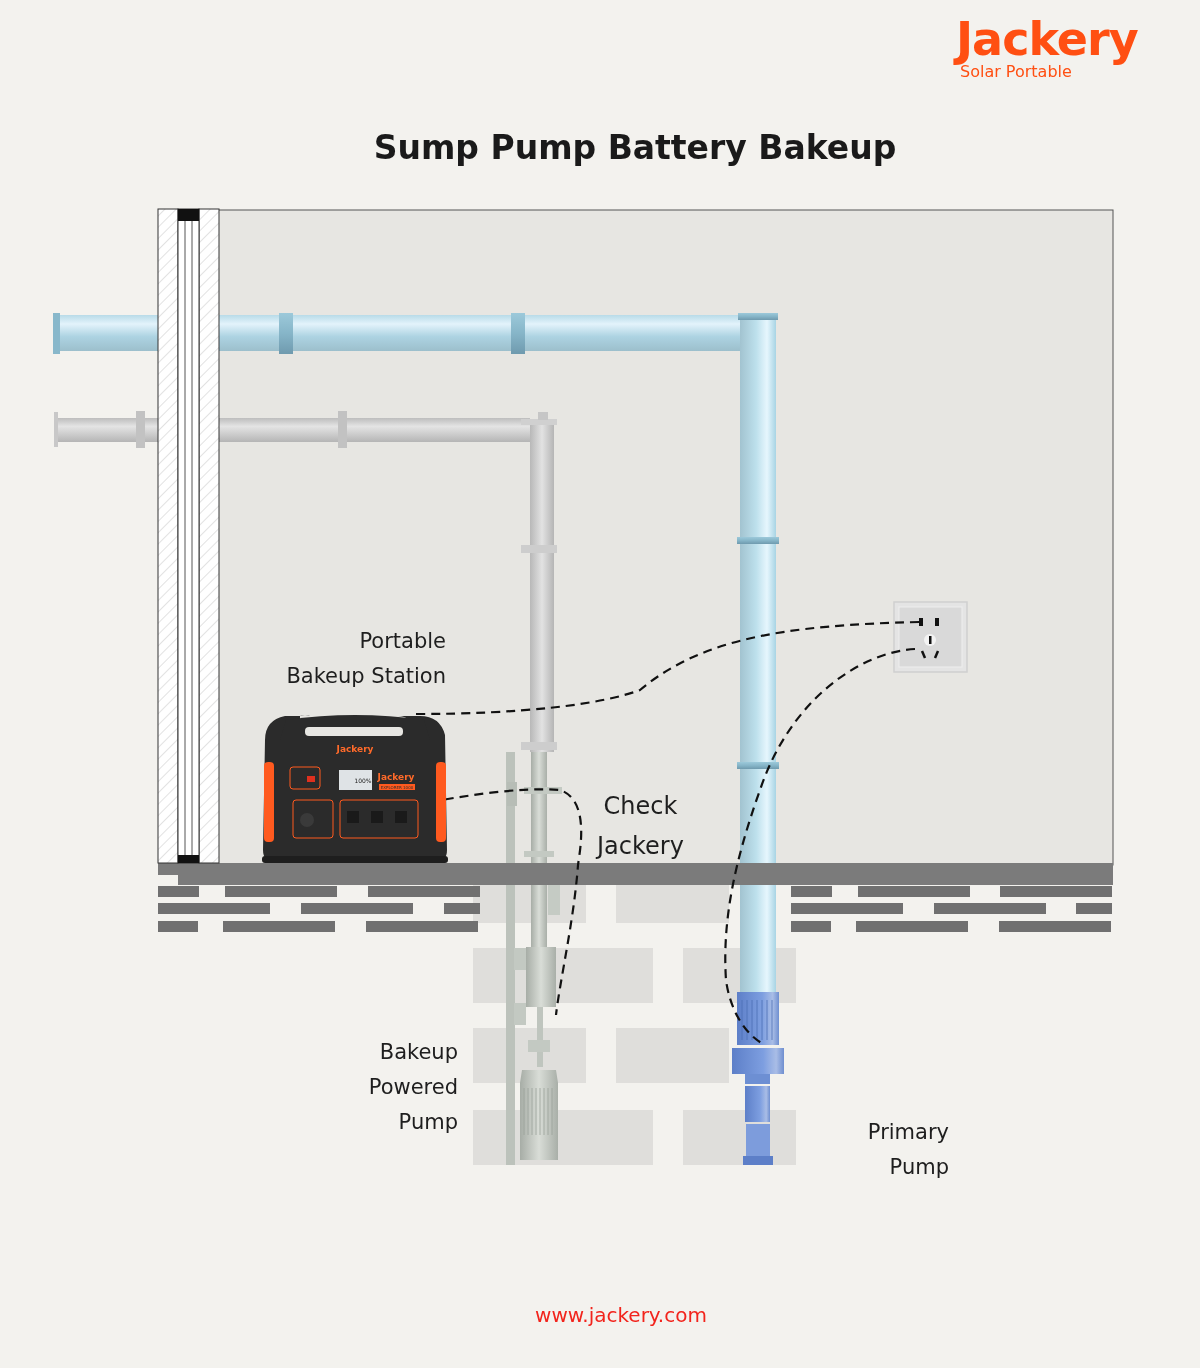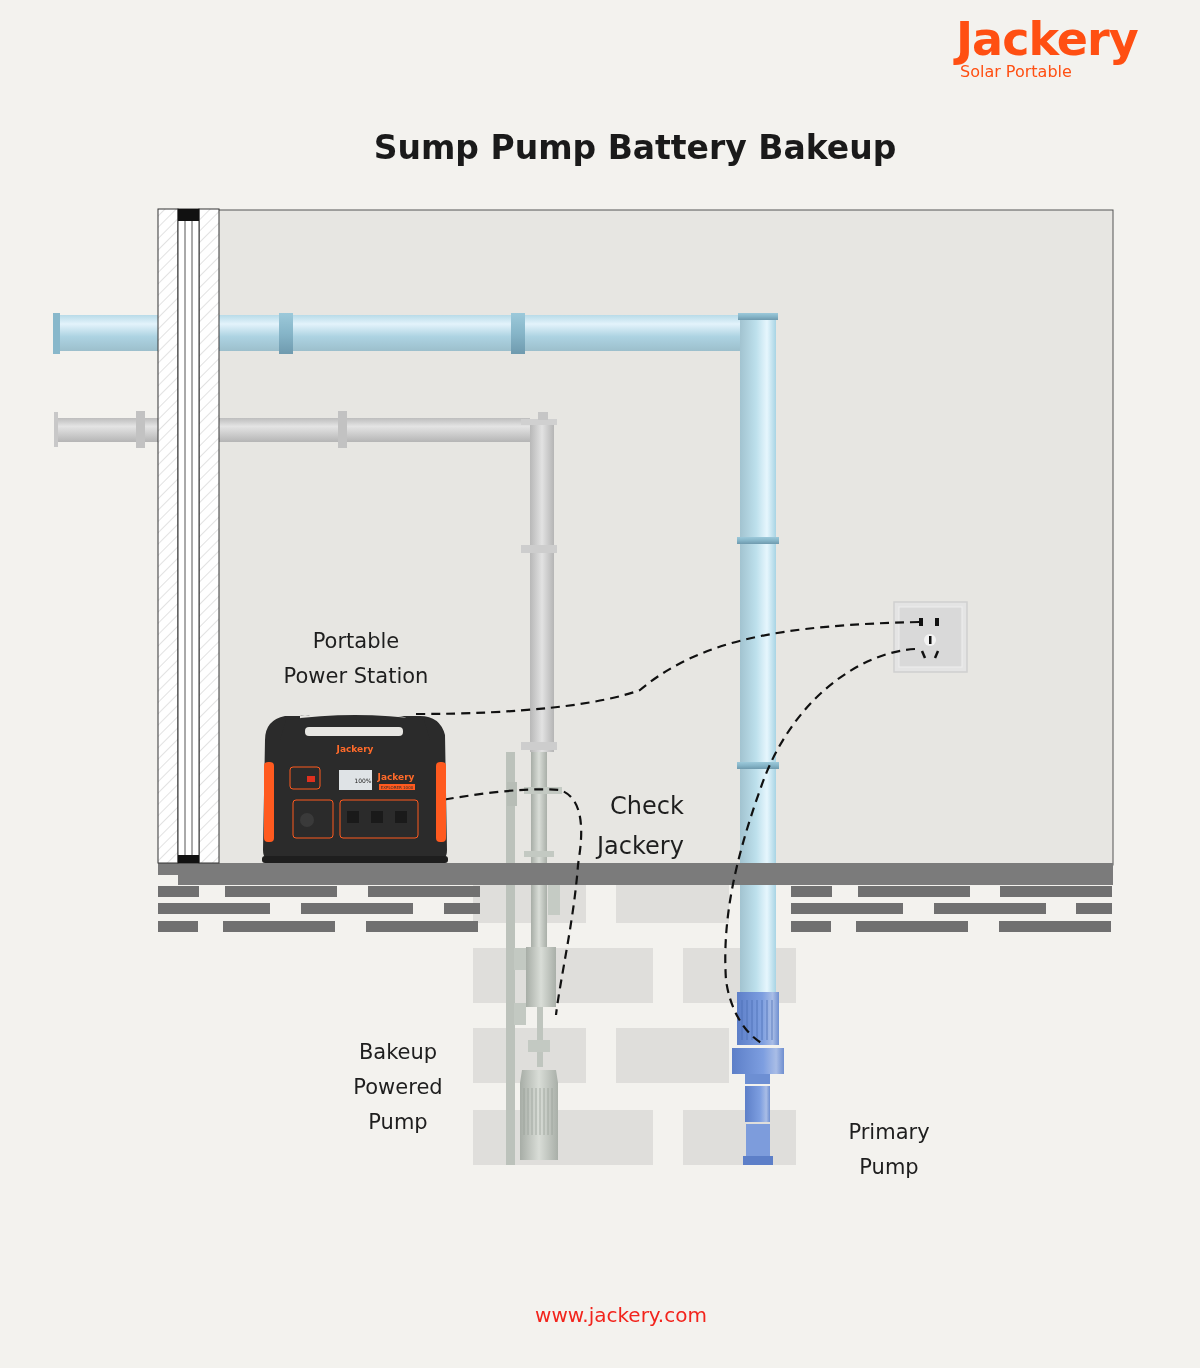--- a/index.html
+++ b/index.html
@@ -1,22 +1,22 @@
 <!DOCTYPE html>
 <html><head>
 <meta charset="utf-8">
 <style>
   html, body { margin: 0; padding: 0; }
   body { width: 1200px; height: 1368px; background: #f3f2ee; position: relative; overflow: hidden; font-family: "DejaVu Sans", sans-serif; }
   .logo { position: absolute; left: 956px; top: 10px; width: 220px; }
   .logo-word { font-family: "DejaVu Sans", sans-serif; font-weight: bold; font-size: 46px; color: #ff4f12; letter-spacing: -1px; line-height: 58px; }
   .logo-sub { font-family: "DejaVu Sans", sans-serif; font-size: 16px; color: #ff4f12; margin-left: 4px; margin-top: -6px; }
   .title { position: absolute; left: 0; width: 1270px; top: 128px; text-align: center; font-family: "DejaVu Sans", sans-serif; font-weight: bold; font-size: 33px; color: #1a1a1a; }
-  .label { position: absolute; font-family: "DejaVu Sans", sans-serif; font-size: 21px; color: #1e1e1e; text-align: center; line-height: 35px; }
-  .label-big { font-size: 24px; line-height: 40px; text-align: right; }
+  .label { position: absolute; font-family: "DejaVu Sans", sans-serif; font-size: 21px; color: #1e1e1e; text-align: right; line-height: 35px; }
+  .label-big { font-size: 24px; line-height: 40px; text-align: center; }
   .url { position: absolute; left: 0; width: 1170px; top: 1303px; text-align: center; font-size: 20px; color: #f2241c; margin-left: 36px; }
   svg.scene { position: absolute; left: 0; top: 0; }
 </style>
 </head>
 <body>
 
 <div class="logo">
   <div class="logo-word">Jackery</div>
   <div class="logo-sub">Solar Portable</div>
 </div>
@@ -222,21 +222,21 @@
     <rect x="340" y="800" width="78" height="38" rx="3" fill="none" stroke="#ff5a1f" stroke-width="1"></rect>
     <rect x="347" y="811" width="12" height="12" fill="#1a1a1a"></rect>
     <rect x="371" y="811" width="12" height="12" fill="#1a1a1a"></rect>
     <rect x="395" y="811" width="12" height="12" fill="#1a1a1a"></rect>
     <rect x="262" y="856" width="186" height="7" rx="3" fill="#1e1e1e"></rect>
   </g>
 </svg>
 
 <div class="label" style="left:266px; top:624px; width:180px;">
   <div>Portable</div>
-  <div>Power Station</div>
+  <div>Bakeup Station</div>
 </div>
 
 <div class="label label-big" style="left:597px; top:786px;">
   <div>Check</div>
   <div>Jackery</div>
 </div>
 
 <div class="label" style="left:338px; top:1035px; width:120px;">
   <div>Bakeup</div>
   <div>Powered</div>

